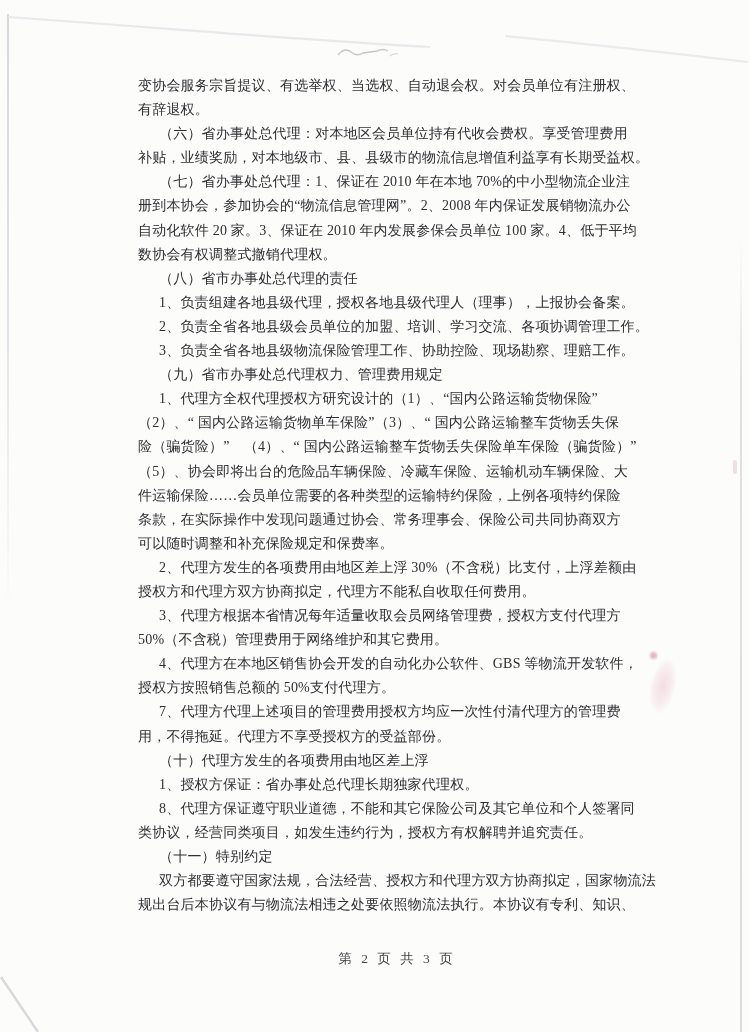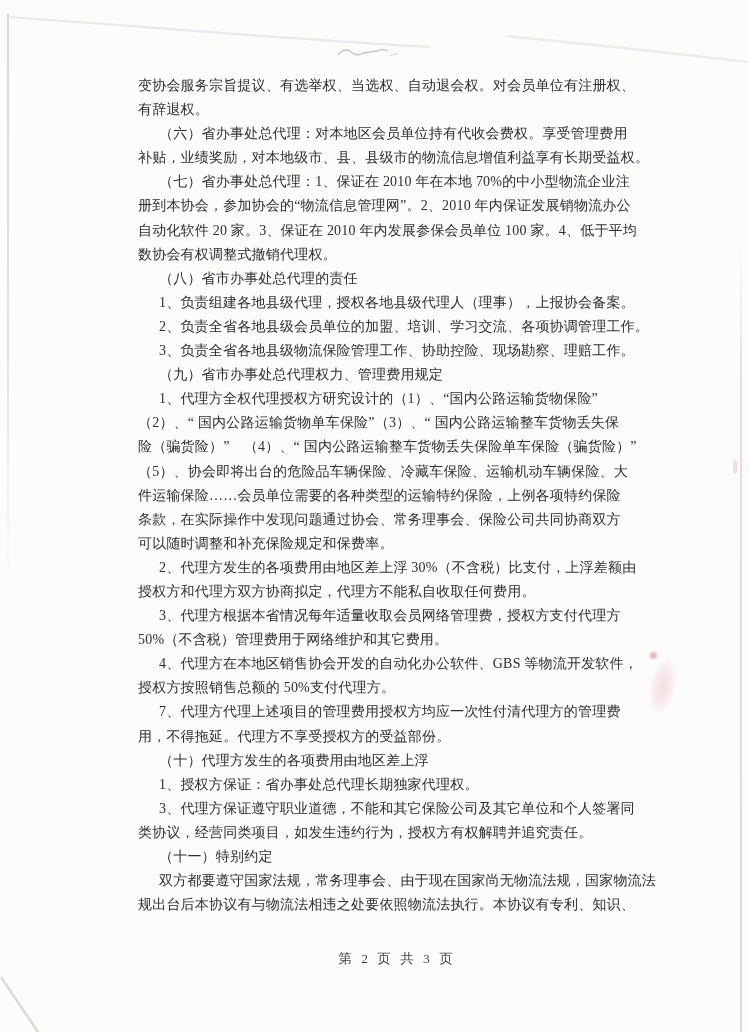--- a/index.html
+++ b/index.html
@@ -110,21 +110,21 @@
   <div class="pink-smudge"></div>
   <div class="pink-dot"></div>
   <div class="pink-speck"></div>
 
   <div class="text-block" id="doc-body">
       <div class="line">变协会服务宗旨提议、有选举权、当选权、自动退会权。对会员单位有注册权、</div>
       <div class="line">有辞退权。</div>
       <div class="line indent">（六）省办事处总代理：对本地区会员单位持有代收会费权。享受管理费用</div>
       <div class="line">补贴，业绩奖励，对本地级市、县、县级市的物流信息增值利益享有长期受益权。</div>
       <div class="line indent">（七）省办事处总代理：1、保证在 2010 年在本地 70%的中小型物流企业注</div>
-      <div class="line">册到本协会，参加协会的“物流信息管理网”。2、2010 年内保证发展销物流办公</div>
+      <div class="line">册到本协会，参加协会的“物流信息管理网”。2、2008 年内保证发展销物流办公</div>
       <div class="line">自动化软件 20 家。3、保证在 2010 年内发展参保会员单位 100 家。4、低于平均</div>
       <div class="line">数协会有权调整式撤销代理权。</div>
       <div class="line indent">（八）省市办事处总代理的责任</div>
       <div class="line indent">1、负责组建各地县级代理，授权各地县级代理人（理事），上报协会备案。</div>
       <div class="line indent">2、负责全省各地县级会员单位的加盟、培训、学习交流、各项协调管理工作。</div>
       <div class="line indent">3、负责全省各地县级物流保险管理工作、协助控险、现场勘察、理赔工作。</div>
       <div class="line indent">（九）省市办事处总代理权力、管理费用规定</div>
       <div class="line indent">1、代理方全权代理授权方研究设计的（1）、“国内公路运输货物保险”</div>
       <div class="line">（2）、“ 国内公路运输货物单车保险”（3）、“ 国内公路运输整车货物丢失保</div>
       <div class="line">险（骗货险）”　（4）、“ 国内公路运输整车货物丢失保险单车保险（骗货险）”</div>
@@ -135,22 +135,22 @@
       <div class="line indent">2、代理方发生的各项费用由地区差上浮 30%（不含税）比支付，上浮差额由</div>
       <div class="line">授权方和代理方双方协商拟定，代理方不能私自收取任何费用。</div>
       <div class="line indent">3、代理方根据本省情况每年适量收取会员网络管理费，授权方支付代理方</div>
       <div class="line">50%（不含税）管理费用于网络维护和其它费用。</div>
       <div class="line indent">4、代理方在本地区销售协会开发的自动化办公软件、GBS 等物流开发软件，</div>
       <div class="line">授权方按照销售总额的 50%支付代理方。</div>
       <div class="line indent">7、代理方代理上述项目的管理费用授权方均应一次性付清代理方的管理费</div>
       <div class="line">用，不得拖延。代理方不享受授权方的受益部份。</div>
       <div class="line indent">（十）代理方发生的各项费用由地区差上浮</div>
       <div class="line indent">1、授权方保证：省办事处总代理长期独家代理权。</div>
-      <div class="line indent">3、代理方保证遵守职业道德，不能和其它保险公司及其它单位和个人签署同</div>
+      <div class="line indent">8、代理方保证遵守职业道德，不能和其它保险公司及其它单位和个人签署同</div>
       <div class="line">类协议，经营同类项目，如发生违约行为，授权方有权解聘并追究责任。</div>
       <div class="line indent">（十一）特别约定</div>
-      <div class="line indent">双方都要遵守国家法规，常务理事会、由于现在国家尚无物流法规，国家物流法</div>
+      <div class="line indent">双方都要遵守国家法规，合法经营、授权方和代理方双方协商拟定，国家物流法</div>
       <div class="line">规出台后本协议有与物流法相违之处要依照物流法执行。本协议有专利、知识、</div>
     </div>
 
   <div class="footer">第 2 页 共 3 页</div>
 
 </div>
 
 </body></html>

